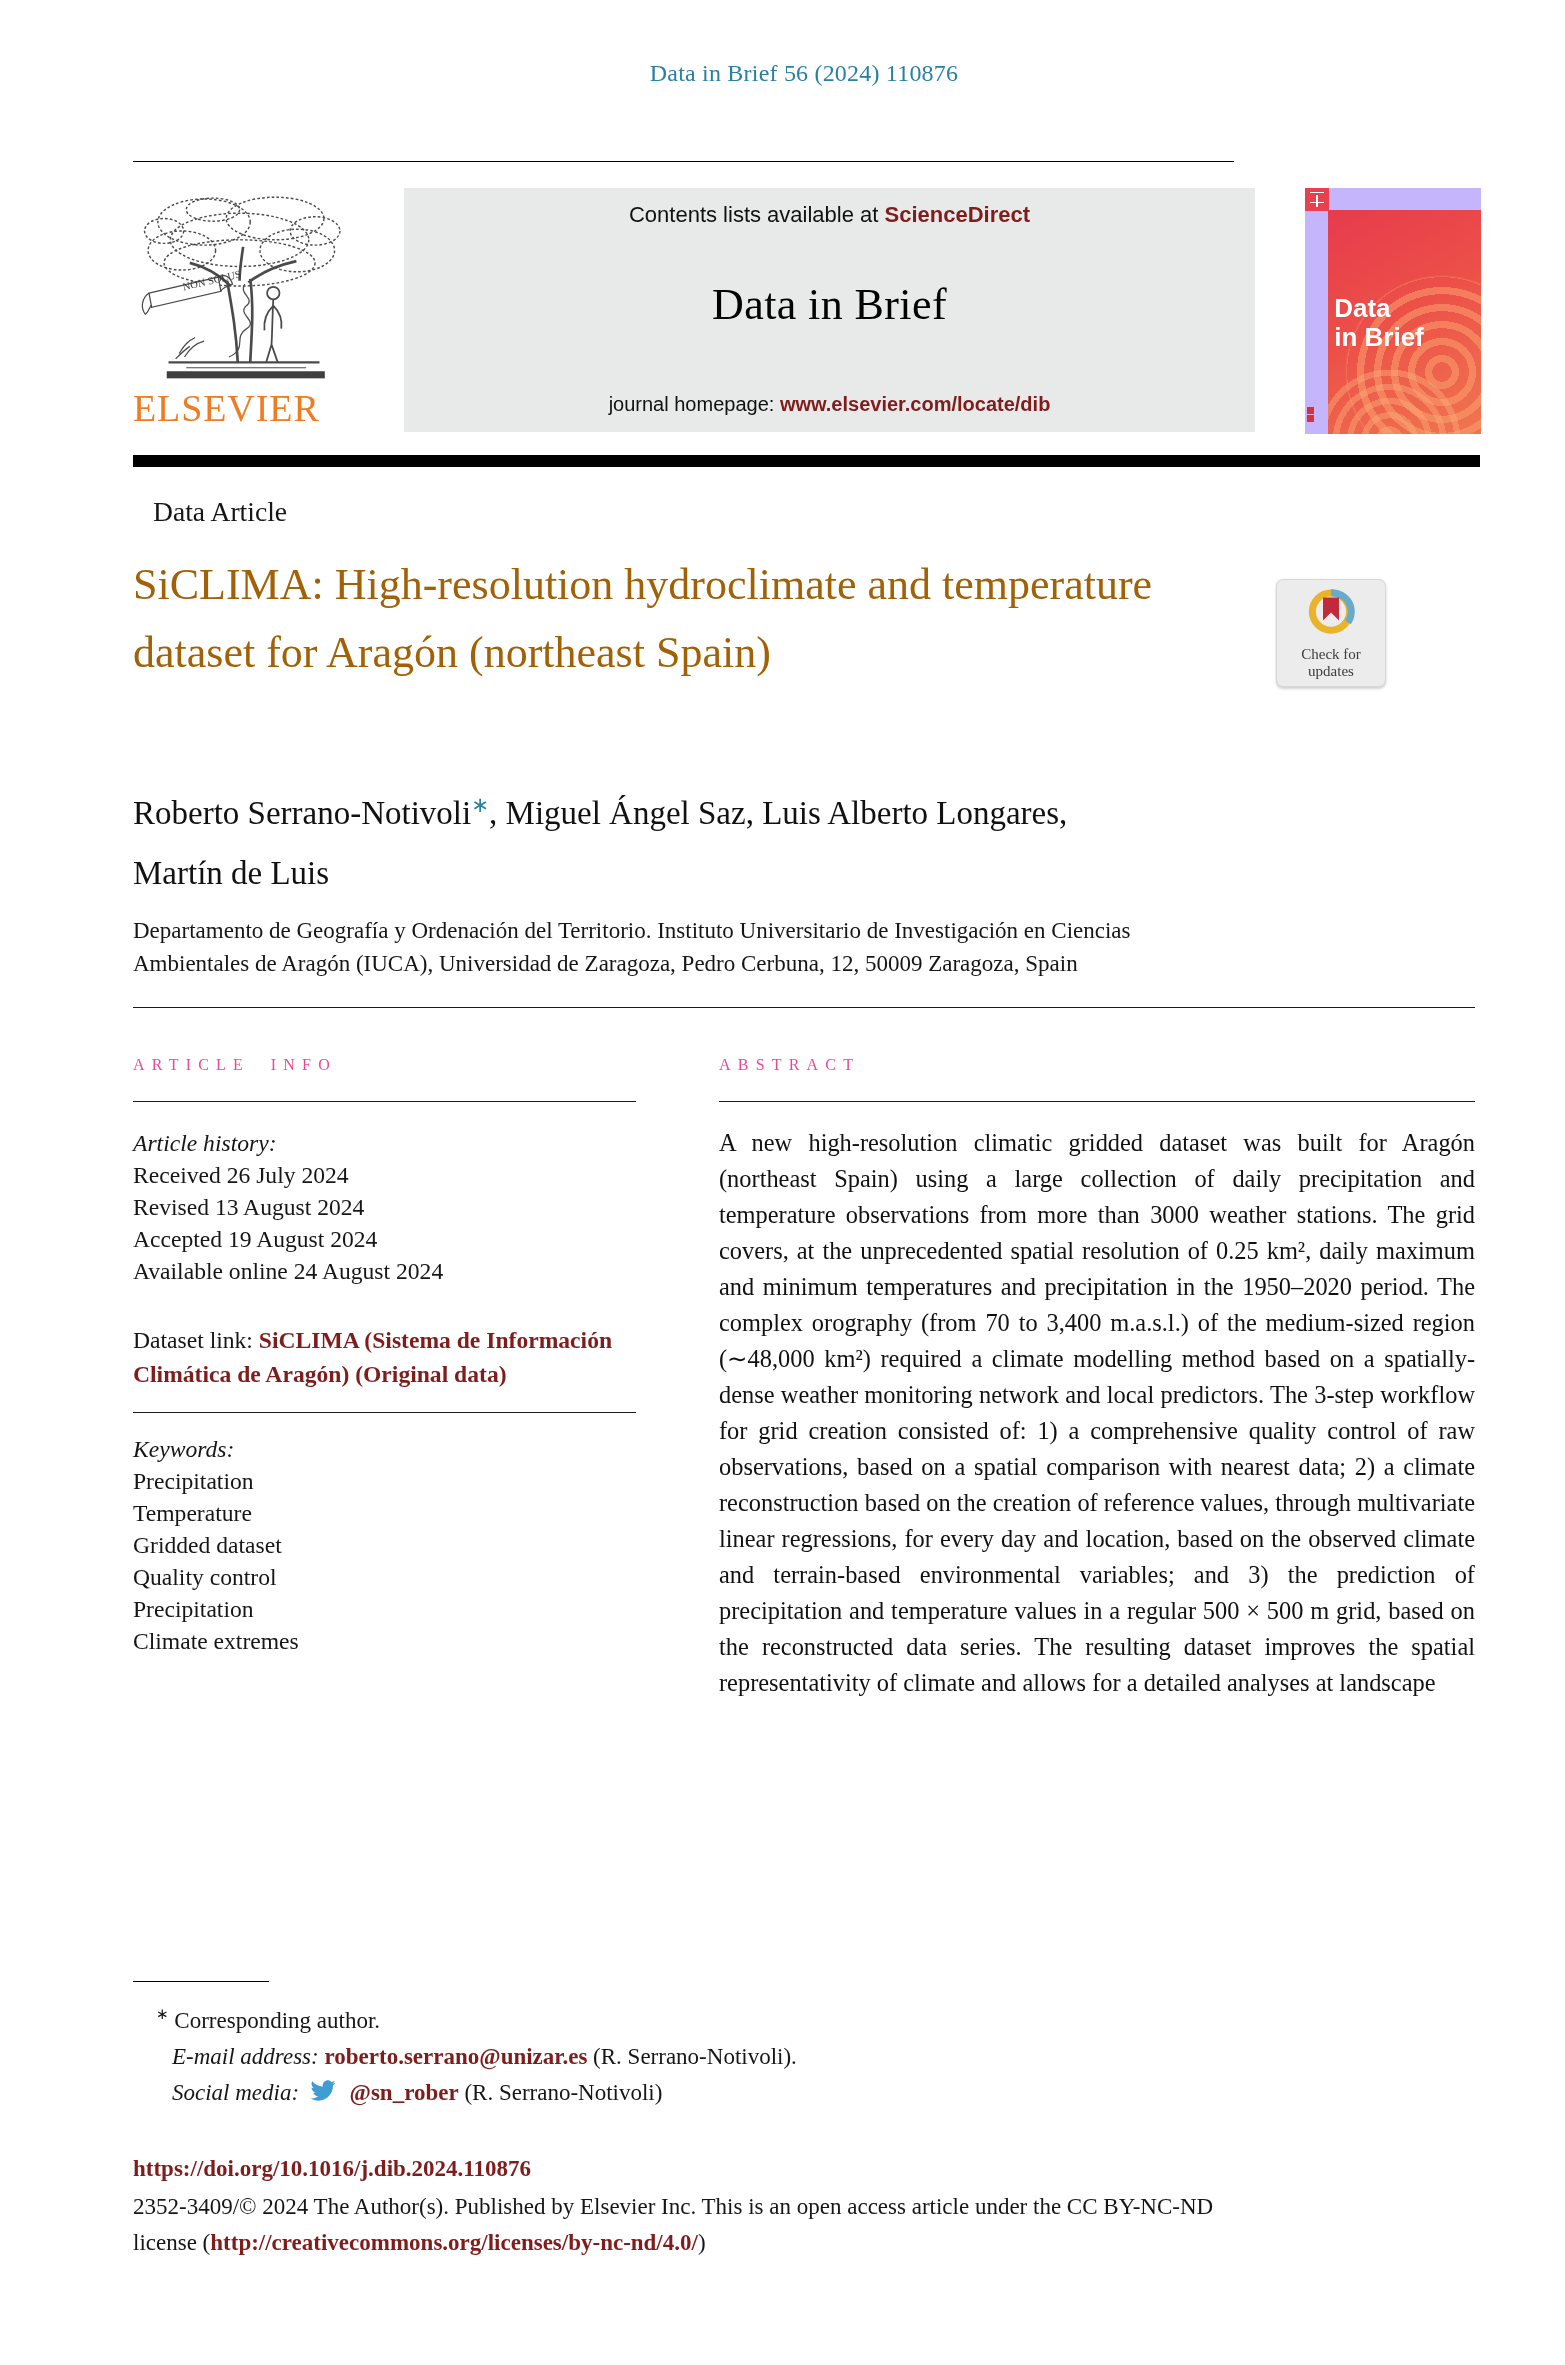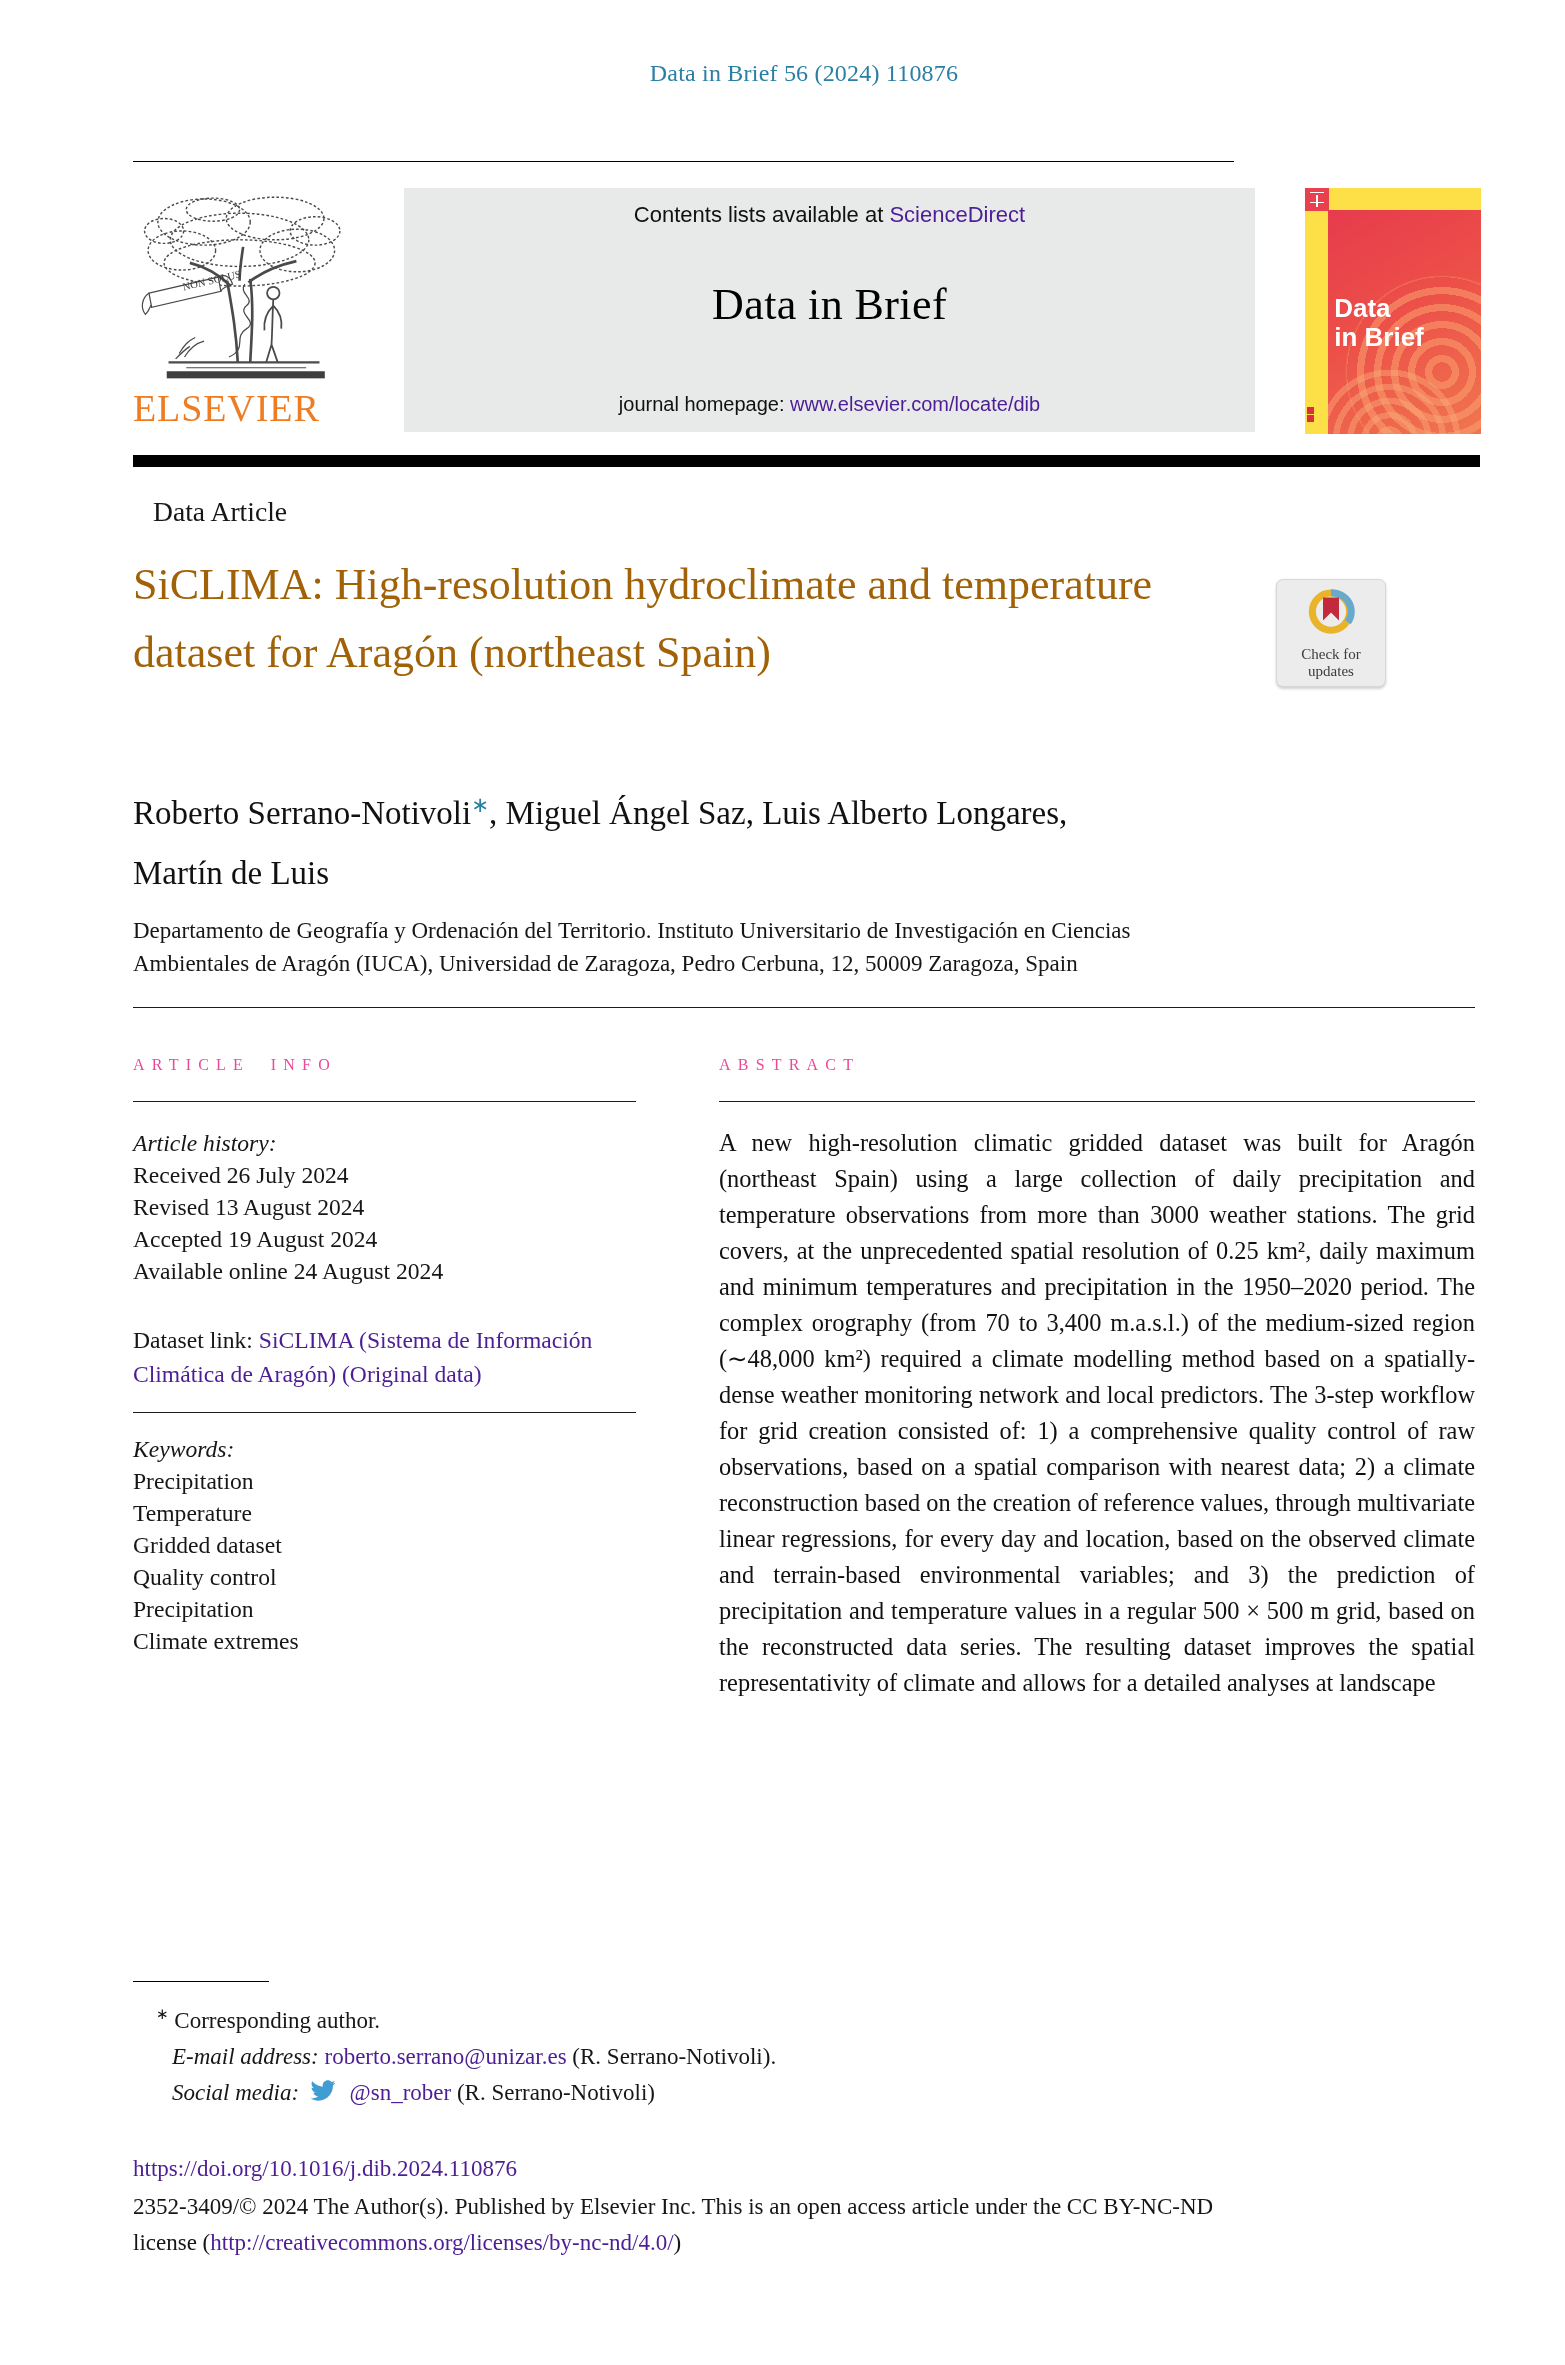--- a/index.html
+++ b/index.html
@@ -1,40 +1,40 @@
 <!DOCTYPE html>
 <html style="font-size:14.2px"><head>
 <meta charset="utf-8">
 <style>
   html,body{margin:0;padding:0;background:#ffffff;}
   .page{position:relative;width:1565px;height:2366px;background:#fff;overflow:hidden;
         font-family:"Liberation Serif",serif;color:#161616;}
   .teal{color:#2b7fa3;}
-  a.link{color:#4c1d95;text-decoration:none;cursor:pointer;}
+  a.link{color:#7f1d1d;text-decoration:none;cursor:pointer;font-weight:bold;}
 
   
   .citation{position:absolute;top:60px;left:133px;width:1342px;text-align:center;
             font-size:24px;letter-spacing:0.2px;}
   .top-rule{position:absolute;top:161px;left:133px;width:1101px;height:0;border-top:1.8px solid #000;}
 
   
   .header{position:absolute;top:188px;left:133px;width:1348px;height:245px;}
   .logo-col{position:absolute;left:0;top:0;width:231px;height:245px;}
   .logo-col svg{display:block;}
   .elsevier-word{margin-top:1.8px;font-size:38px;color:#ee7c23;letter-spacing:0.9px;
                  font-family:Liberation Serif, serif;font-weight:400;}
   .gray-box{position:absolute;left:271px;top:0;width:851px;height:244px;background:#e8e9e9;
             display:flex;flex-direction:column;justify-content:space-between;align-items:center;
             padding:14.2px 0 16px 0;box-sizing:border-box;}
   .contents-line{font-family:"Liberation Sans",sans-serif;font-size:22px;color:#111;}
   .journal-title{font-size:44px;color:#000;letter-spacing:0.4px;margin-top:-12.4px;}
   .homepage-line{font-family:"Liberation Sans",sans-serif;font-size:20px;color:#111;}
 
   
-  .cover{position:absolute;left:1172px;top:0;width:176px;height:246px;background:#fde047;}
+  .cover{position:absolute;left:1172px;top:0;width:176px;height:246px;background:#c4b5fd;}
   .cover-mini{position:absolute;left:0;top:0;width:24px;height:23px;background:#e8404e;}
   .cover-mini:before{content:"";position:absolute;left:5.3px;top:4.4px;width:13.3px;height:9px;
         border-top:1.8px solid #fff;border-bottom:1.8px solid #fff;}
   .cover-mini:after{content:"";position:absolute;left:10.7px;top:7.1px;width:2.7px;height:11.6px;background:#fff;}
   .cover-red{position:absolute;left:23px;top:22px;right:0;bottom:0;
         background:linear-gradient(150deg,#e73b4d 0%,#ec4f48 45%,#f0764f 100%);overflow:hidden;}
   .cover-red .rings1{position:absolute;right:-59px;bottom:-36px;width:196px;height:196px;border-radius:50%;
         background:repeating-radial-gradient(circle,rgba(255,190,140,0) 0 9.8px,rgba(250,160,110,.55) 9.8px 17px);
         -webkit-mask-image:radial-gradient(circle,#000 0 68%,transparent 70%);
         mask-image:radial-gradient(circle,#000 0 68%,transparent 70%);}

